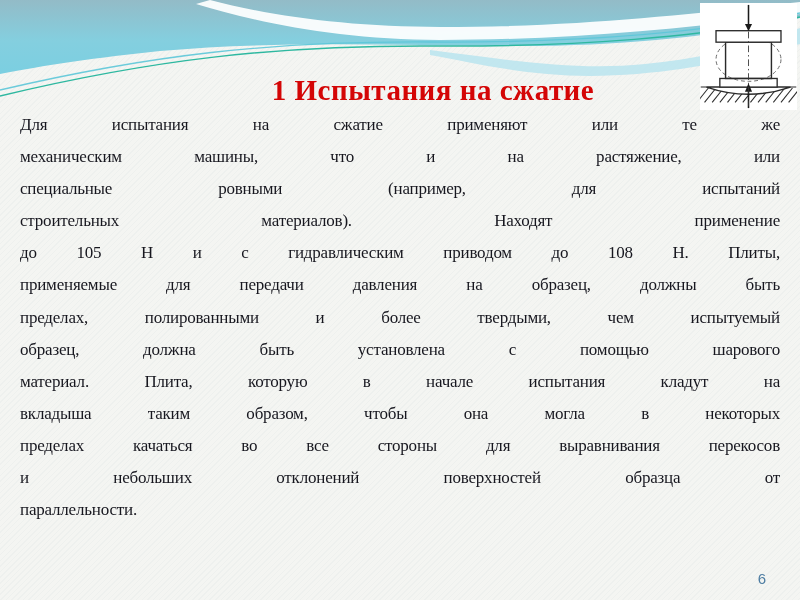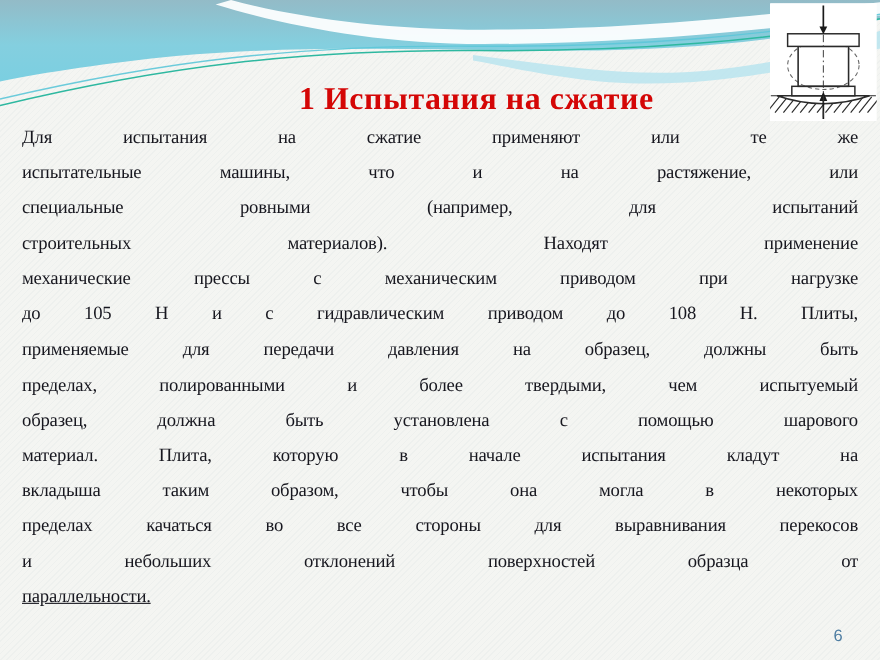--- a/index.html
+++ b/index.html
@@ -33,21 +33,21 @@
   }
   .body-text{
     position:absolute;top:109px;left:20px;width:760px;
     font-size:17px;line-height:32.1px;letter-spacing:-0.2px;
     color:var(--body-text);
   }
   .body-line{
     text-align:justify;text-align-last:justify;
     white-space:normal;
   }
-  .body-line.last{text-align-last:left;text-decoration:underline;}
+  .body-line.last{text-align-last:left;}
   .page-number{
     position:absolute;right:34px;bottom:13px;
     font-family:"Liberation Sans",sans-serif;
     font-size:15px;color:var(--page-number);
   }
 </style>
 </head>
 <body>
 
 <div class="slide">
@@ -109,24 +109,23 @@
       </g>
 
       <line x1="50" y1="30" x2="50" y2="108" stroke="#333333" stroke-width="0.9" stroke-dasharray="7 3 1.5 3"></line>
     </svg>
   </div>
 
   <h1 class="slide-title">1 Испытания на сжатие</h1>
 
   <div class="body-text">
     <div class="body-line">Для испытания на сжатие применяют или те же</div>
-    <div class="body-line">испытательные машины, что и на растяжение, или</div>
+    <div class="body-line">механическим машины, что и на растяжение, или</div>
     <div class="body-line">специальные ровными (например, для испытаний</div>
     <div class="body-line">строительных материалов). Находят применение</div>
-    <div class="body-line">механические прессы с механическим приводом при нагрузке</div>
     <div class="body-line">до 105 Н и с гидравлическим приводом до 108 Н. Плиты,</div>
     <div class="body-line">применяемые для передачи давления на образец, должны быть</div>
     <div class="body-line">пределах, полированными и более твердыми, чем испытуемый</div>
     <div class="body-line">образец, должна быть установлена с помощью шарового</div>
     <div class="body-line">материал. Плита, которую в начале испытания кладут на</div>
     <div class="body-line">вкладыша таким образом, чтобы она могла в некоторых</div>
     <div class="body-line">пределах качаться во все стороны для выравнивания перекосов</div>
     <div class="body-line">и небольших отклонений поверхностей образца от</div>
     <div class="body-line last">параллельности.</div>
   </div>

